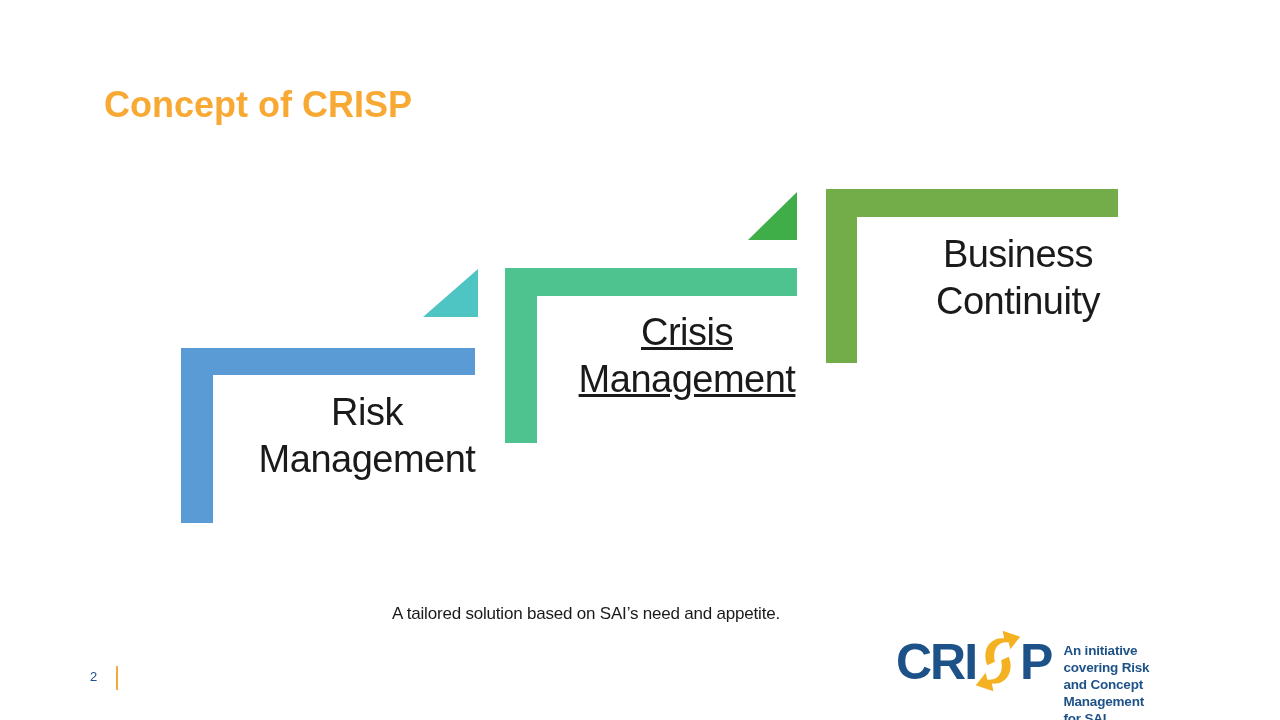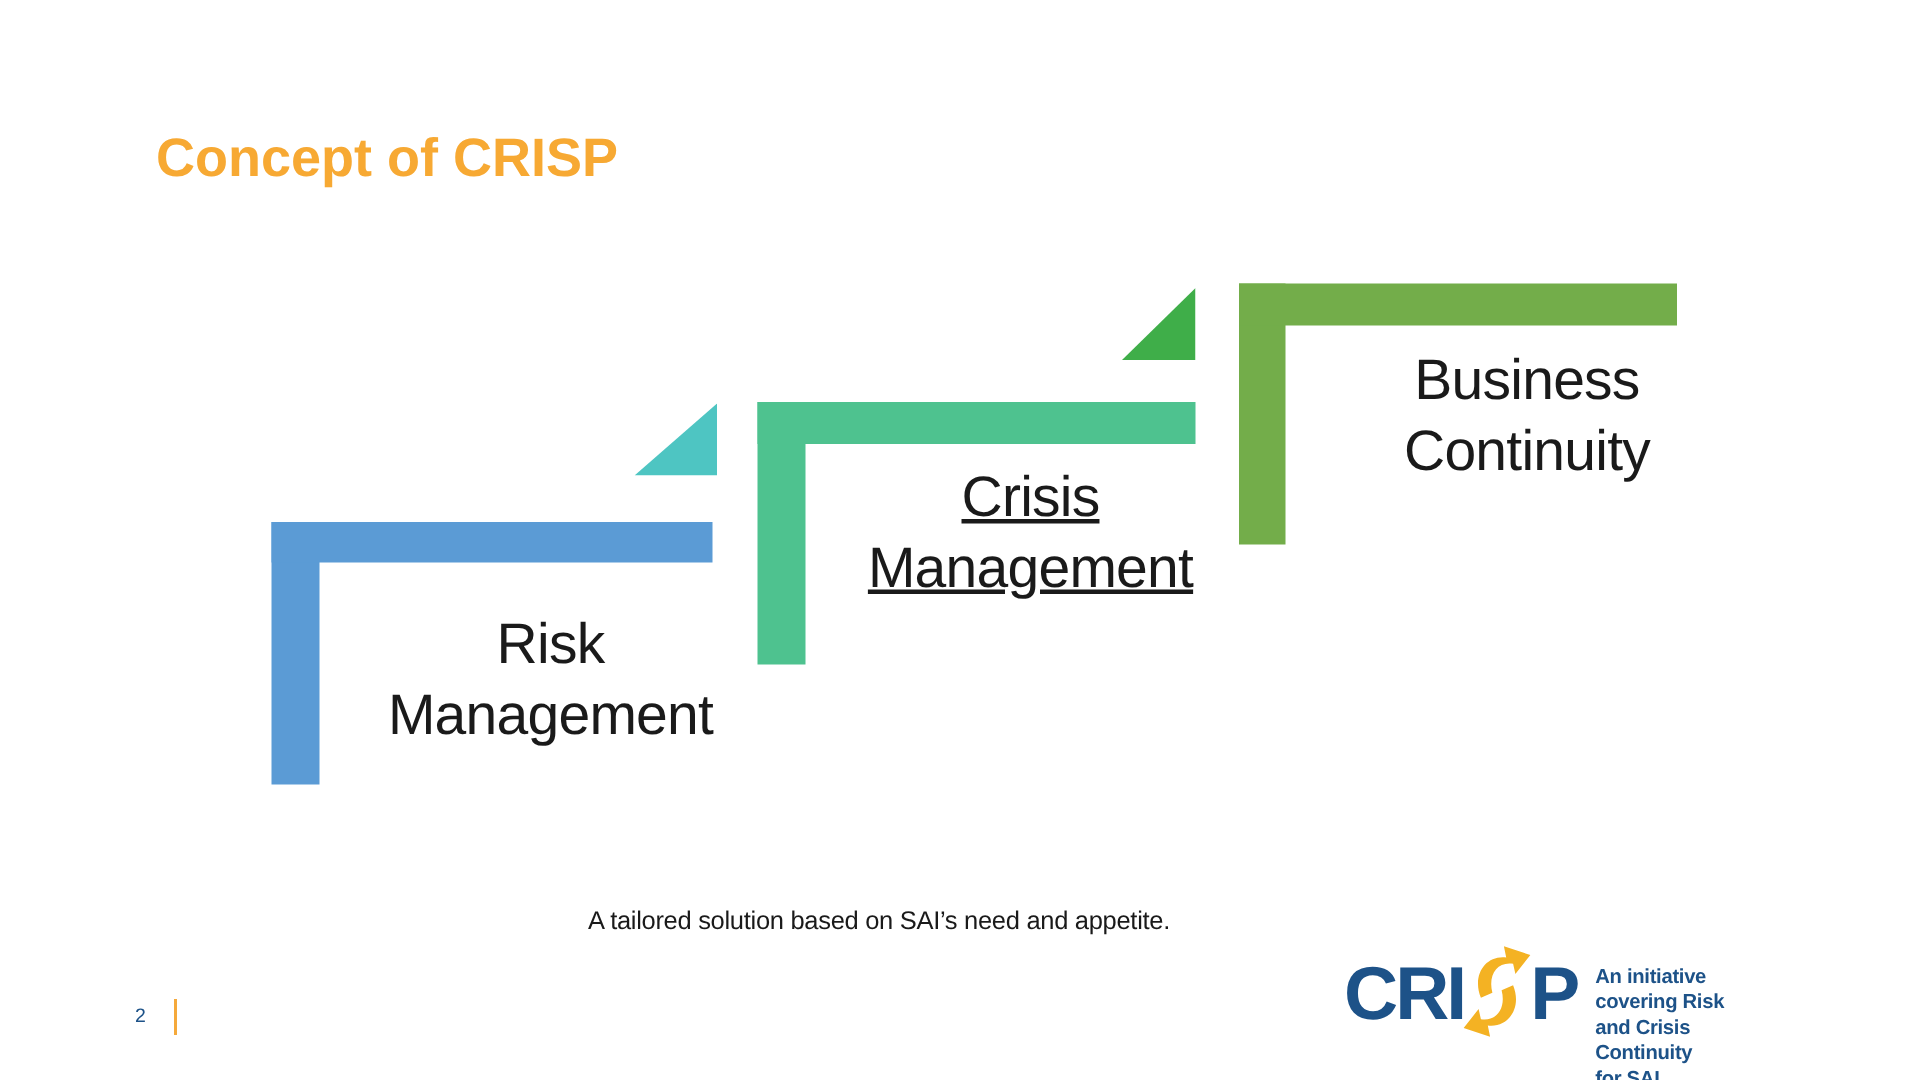--- a/index.html
+++ b/index.html
@@ -24,21 +24,21 @@
   .s2h{left:505px;top:268px;width:292px;height:28px;}
   .s3v{left:826px;top:189px;width:31px;height:174px;}
   .s3h{left:826px;top:189px;width:292px;height:28px;}
   .step-label{
     position:absolute;
     font-size:38px;line-height:1.24;
     color:#1a1a1a;
     letter-spacing:-0.5px;
     text-align:center;
   }
-  .s1t{left:227px;top:389px;width:280px;margin-top:18px;}
+  .s1t{left:227px;top:389px;width:280px;}
   .s2t{left:547px;top:309px;width:280px;text-decoration:underline;}
   .s3t{left:868px;top:231px;width:300px;}
   .tri{position:absolute;display:block;}
   .tri1{left:423px;top:269px;width:55px;height:48px;}
   .tri2{left:748px;top:192px;width:49px;height:48px;}
   .caption{
     position:absolute;left:0;right:0;top:604px;
     text-align:center;
     font-size:17px;color:#1a1a1a;
     letter-spacing:-0.2px;
@@ -108,18 +108,18 @@
     <div class="logo-word">
       <span>CRI</span>
       <svg class="bolt" viewBox="0 0 60 74" preserveAspectRatio="none">
         <path d="M16 42 C8 24 20 8 38 10 L36 1 L59 8 L46 23 L44 15 C30 13 22 24 26 38 Z" fill="#F4B223"></path>
         <path d="M44 32 C52 50 40 66 22 64 L24 73 L1 66 L14 51 L16 59 C30 61 38 50 34 36 Z" fill="#F4B223"></path>
       </svg>
       <span>P</span>
     </div>
     <div class="logo-tagline">
       <div>An initiative covering Risk</div>
-      <div>and Crisis Continuity</div>
+      <div>and Concept Management</div>
       <div>for SAI Management</div>
     </div>
   </div>
 
 </div>
 
 </body></html>

